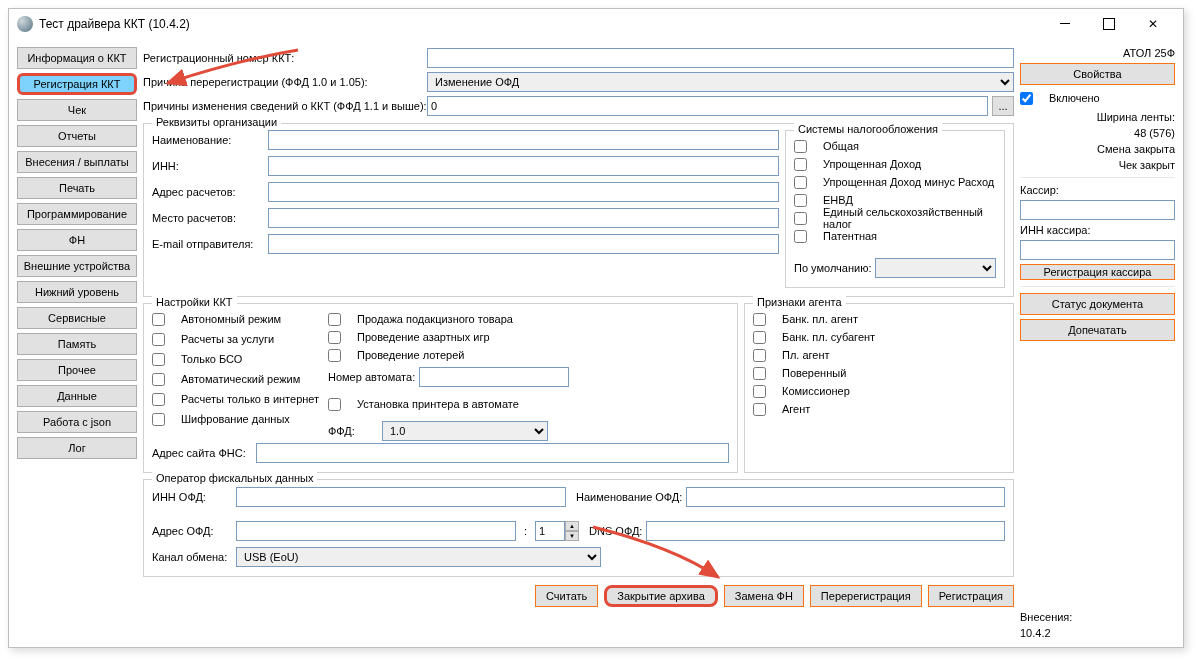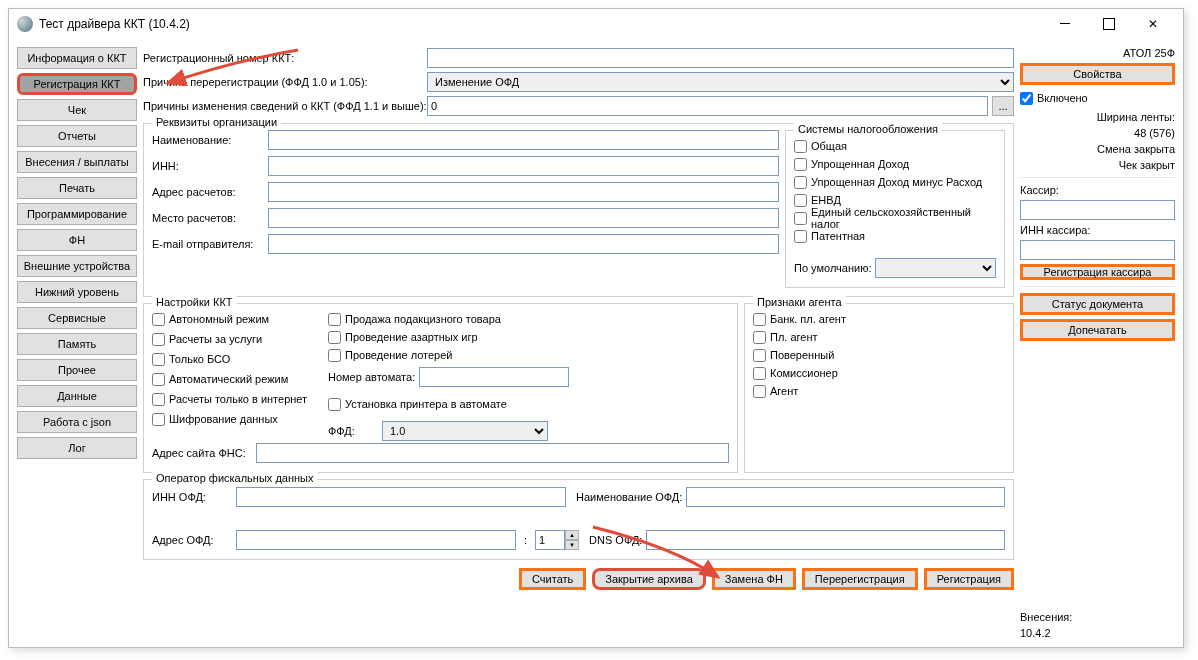--- a/index.html
+++ b/index.html
@@ -8,43 +8,43 @@
 .titlebar{height:30px;display:flex;align-items:center;padding:0 8px;border-bottom:1px solid transparent}
 .titlebar .icon{width:16px;height:16px;margin-right:6px;background:radial-gradient(circle at 30% 30%,#cfd8dc 0,#78909c 70%,#455a64 100%);border-radius:50%}
 .titlebar .title{flex:1;font-size:12px}
 .winbtn{width:44px;height:28px;display:flex;align-items:center;justify-content:center;font-size:14px;cursor:default}
 .winbtn.min::before{content:"";width:10px;border-top:1px solid #000}
 .winbtn.max::before{content:"";width:10px;height:10px;border:1px solid #000}
 .winbtn.close::before{content:"\2715";font-size:12px}
 .body{flex:1;display:flex;padding:8px;gap:6px}
 .sidebar{width:120px;display:flex;flex-direction:column;gap:4px}
 .sbtn{height:22px;border:1px solid #adadad;background:#e1e1e1;display:flex;align-items:center;justify-content:center;cursor:default}
-.sbtn.hl{border:3px solid #e14c3a;border-radius:6px;background:#a3a3a3}
+.sbtn.hl{border:3px solid #e14c3a;border-radius:6px;background:#7dd3fc}
 .main{flex:1;display:flex;flex-direction:column;gap:2px;position:relative}
 .row{display:flex;align-items:center;gap:4px;height:22px}
 .lbl{white-space:nowrap}
 input[type=text],select{height:20px;border:1px solid #7a9ac0;background:#fff;padding:0 3px;font-size:11px}
 select{background:#efefef}
 .ell{width:22px;height:20px;border:1px solid #adadad;background:#e1e1e1;display:flex;align-items:center;justify-content:center}
 .fieldset{border:1px solid #d0d0d0;padding:6px 8px 8px;position:relative;margin-top:4px}
 .fieldset>.legend{position:absolute;top:-8px;left:8px;background:#fff;padding:0 4px;font-size:11px}
 .org{display:flex;gap:6px}
 .orgleft{flex:1;display:flex;flex-direction:column;gap:6px}
 .orgrow{display:flex;align-items:center;gap:6px}
 .orgrow .lbl{width:110px}
 .orgrow input{flex:1}
 .taxbox{width:220px}
-.chk{display:flex;align-items:center;gap:4px;height:18px}
+.chk{display:flex;align-items:center;gap:16px;height:18px}
 .chk input{width:13px;height:13px}
 .cols3{display:flex;gap:6px}
 .col{display:flex;flex-direction:column;gap:2px}
 .kkt .col:nth-child(1){width:170px}
 .kkt .col:nth-child(2){width:220px}
 .agbox{width:270px}
-.btn{height:22px;padding:0 10px;border:3px solid #f97316;background:#e1e1e1;display:inline-flex;align-items:center;justify-content:center}
+.btn{height:22px;padding:0 10px;border:1px solid #f97316;background:#e1e1e1;display:inline-flex;align-items:center;justify-content:center}
 .btn.hl{border:3px solid #e14c3a;border-radius:8px}
 .actions{display:flex;gap:6px;justify-content:flex-end;margin-top:6px}
 .rightpane{width:155px;display:flex;flex-direction:column;gap:4px}
 .rightpane .info{text-align:right;font-size:11px}
 .rightpane .line{border-top:1px solid #e8e8e8;margin:2px 0}
 .arrow{position:absolute;pointer-events:none}
 .spin{display:flex}
 .spin input{width:30px}
 .spin .sp{width:14px;display:flex;flex-direction:column}
 .spin .sp div{flex:1;border:1px solid #adadad;background:#e1e1e1;font-size:6px;display:flex;align-items:center;justify-content:center}
@@ -234,20 +234,24 @@
         </div>
         <div class="fieldset agbox">
           <div class="legend">Признаки агента</div>
           <div id="agentitems">
               <label class="chk">
                 <input type="checkbox" style="">
                 <span>Банк. пл. агент</span>
               </label>
               <label class="chk">
                 <input type="checkbox" style="">
+                <span>Банк. пл. субагент</span>
+              </label>
+              <label class="chk">
+                <input type="checkbox" style="">
                 <span>Пл. агент</span>
               </label>
               <label class="chk">
                 <input type="checkbox" style="">
                 <span>Поверенный</span>
               </label>
               <label class="chk">
                 <input type="checkbox" style="">
                 <span>Комиссионер</span>
               </label>
@@ -260,33 +264,37 @@
       </div>
 
       <div class="fieldset">
         <div class="legend">Оператор фискальных данных</div>
         <div class="row">
           <span class="lbl" style="width:80px">ИНН ОФД:</span>
           <input type="text" style="width: 330px;" value="">
           <span class="lbl" style="margin-left:6px">Наименование ОФД:</span>
           <input type="text" style="flex: 1 1 0%;" value="">
         </div>
-        <div class="row" style="margin-top:21px">
+        <div class="row" style="margin-top:12px">
           <span class="lbl" style="width:80px">Адрес ОФД:</span>
           <input type="text" style="width: 280px;" value="">
           <span class="lbl" style="margin:0 4px">:</span>
           <div class="spin">
               <input type="text" value="1" style="">
               <div class="sp">
                 <div>▲</div>
                 <div>▼</div>
               </div>
             </div>
           <span class="lbl" style="margin-left:6px">DNS ОФД:</span>
           <input type="text" style="flex: 1 1 0%;" value="">
+        </div>
+        <div class="row" style="margin-top:4px">
+          <span class="lbl" style="width:80px">Канал обмена:</span>
+          <select style="width:365px"><option>USB (EoU)</option></select>
         </div>
       </div>
 
       <svg class="arrow" style="left:430px;top:475px" width="180" height="80">
         <defs>
             <marker id="ah2" markerWidth="8" markerHeight="8" refX="6" refY="3" orient="auto">
               <path d="M0,0 L7,3 L0,6 Z" fill="#e14c3a"></path>
             </marker>
           </defs>
         <path d="M20,5 Q100,25 145,55" stroke="#e14c3a" stroke-width="3" fill="none" marker-end="url(#ah2)"></path>

